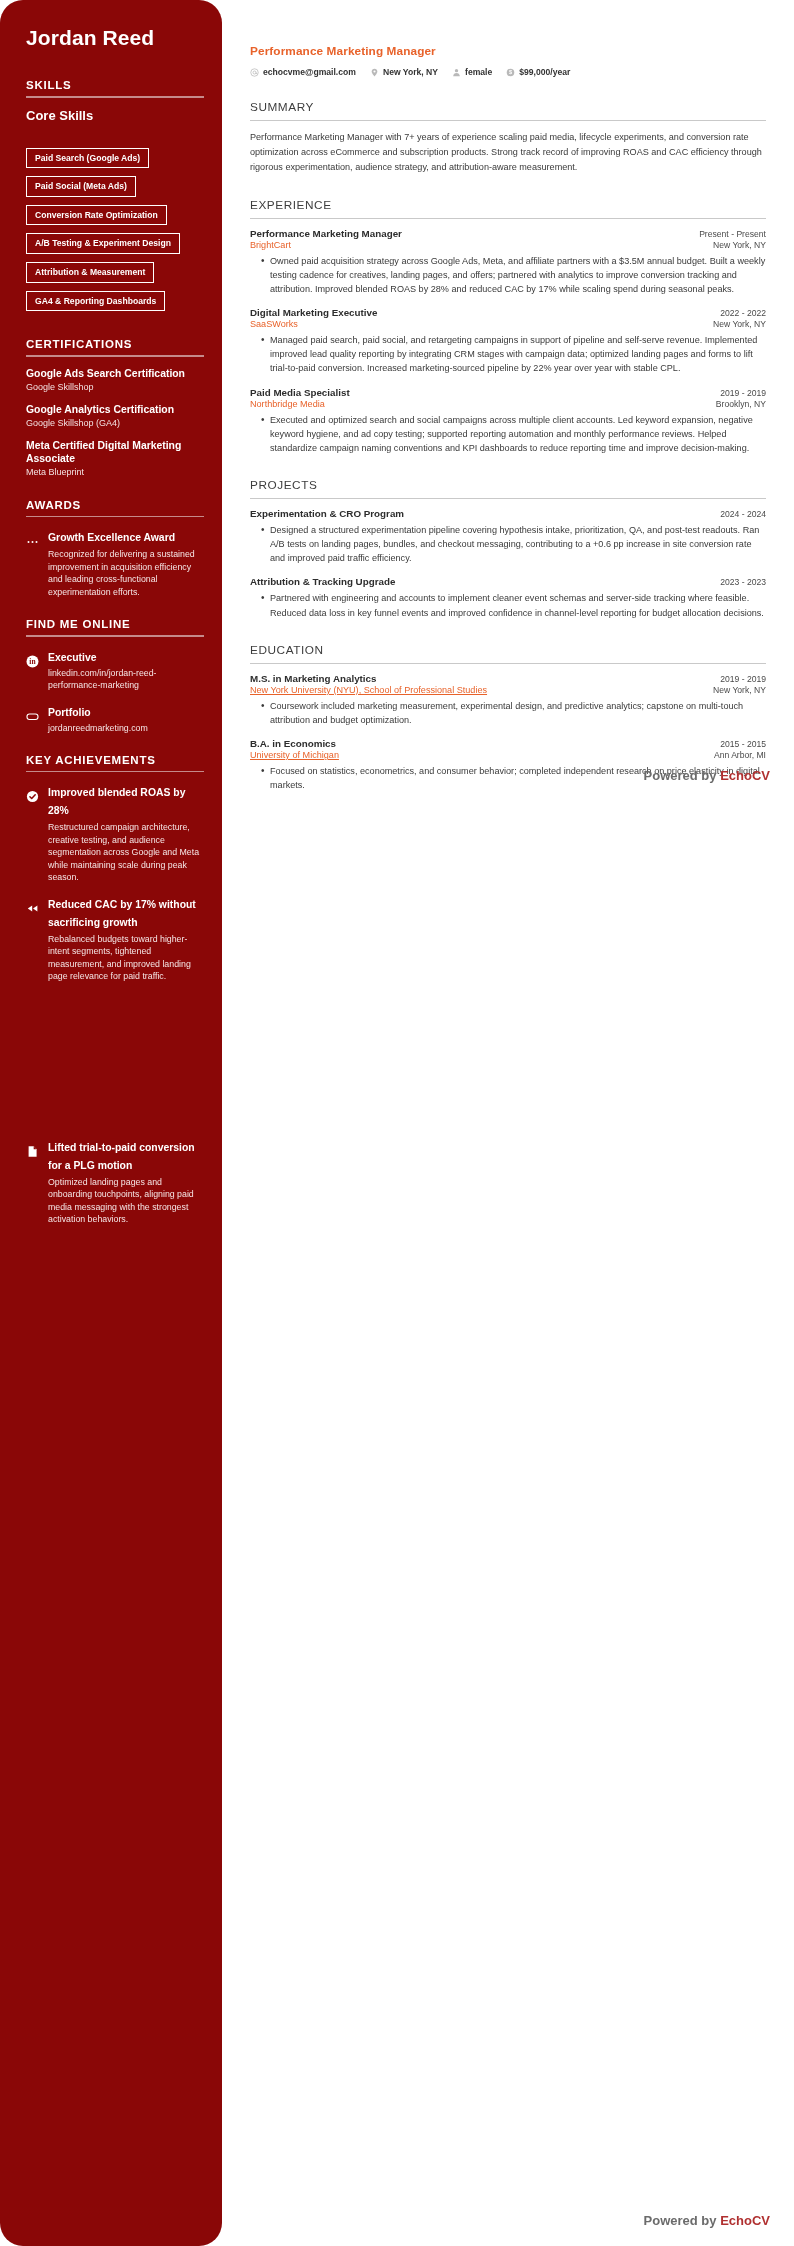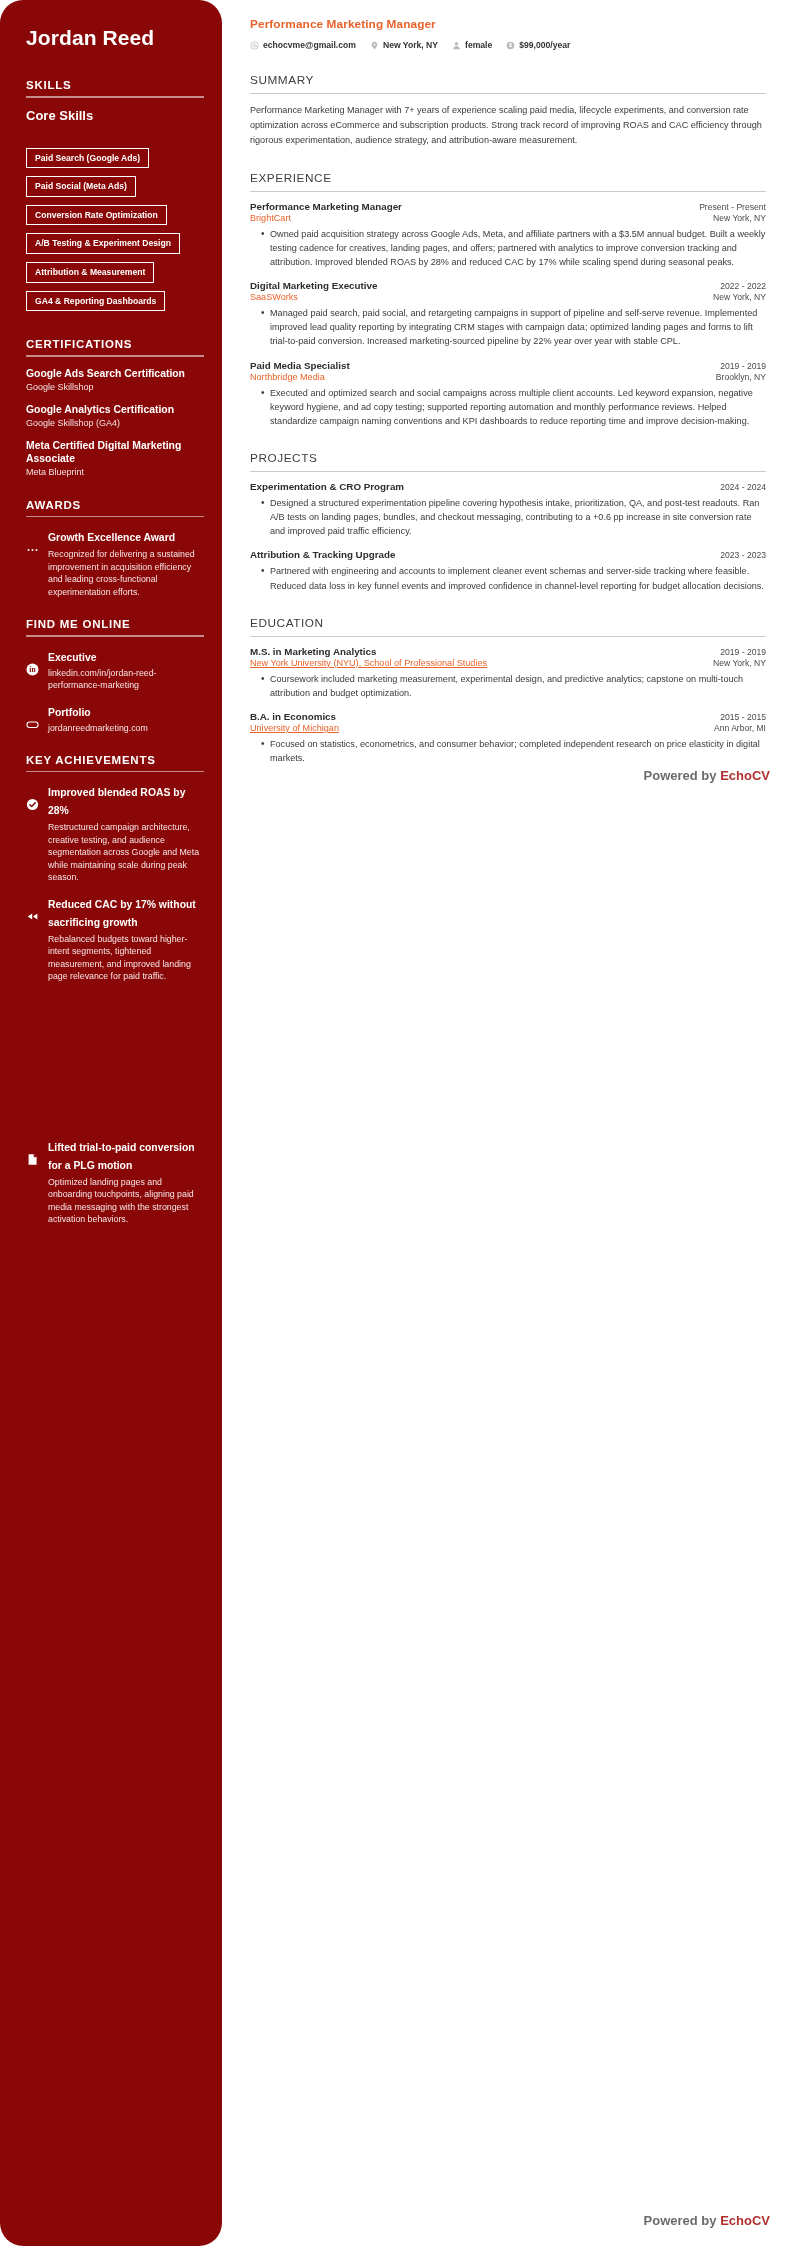--- a/index.html
+++ b/index.html
@@ -74,21 +74,21 @@
   }
   .icon-row {
     display: flex;
     gap: 9px;
     align-items: flex-start;
     margin-top: 10px;
   }
   .ico {
     width: 13px; height: 13px;
     flex: 0 0 13px;
-    margin-top: 16px;
+    margin-top: 8px;
     display: flex; align-items: center; justify-content: center;
   }
   .ico svg { display: block; }
   .ir-body { flex: 1 1 auto; min-width: 0; }
   .ir-title {
     font-size: 10.4px;
     font-weight: bold;
     line-height: 1.3;
   }
   .ir-desc {
@@ -105,21 +105,21 @@
     color: #f6e6e6;
     word-break: break-word;
   }
   .gap-break { height: 144px; }
 
   
   .main {
     position: absolute;
     top: 0; left: 222px;
     width: 572px;
-    padding: 17px 28px 24px 28px;
+    padding: 44px 28px 24px 28px;
   }
   .role-title {
     color: #e8622a;
     font-size: 11.8px;
     font-weight: bold;
     letter-spacing: .1px;
   }
   .contact-line {
     display: flex;
     align-items: flex-end;

